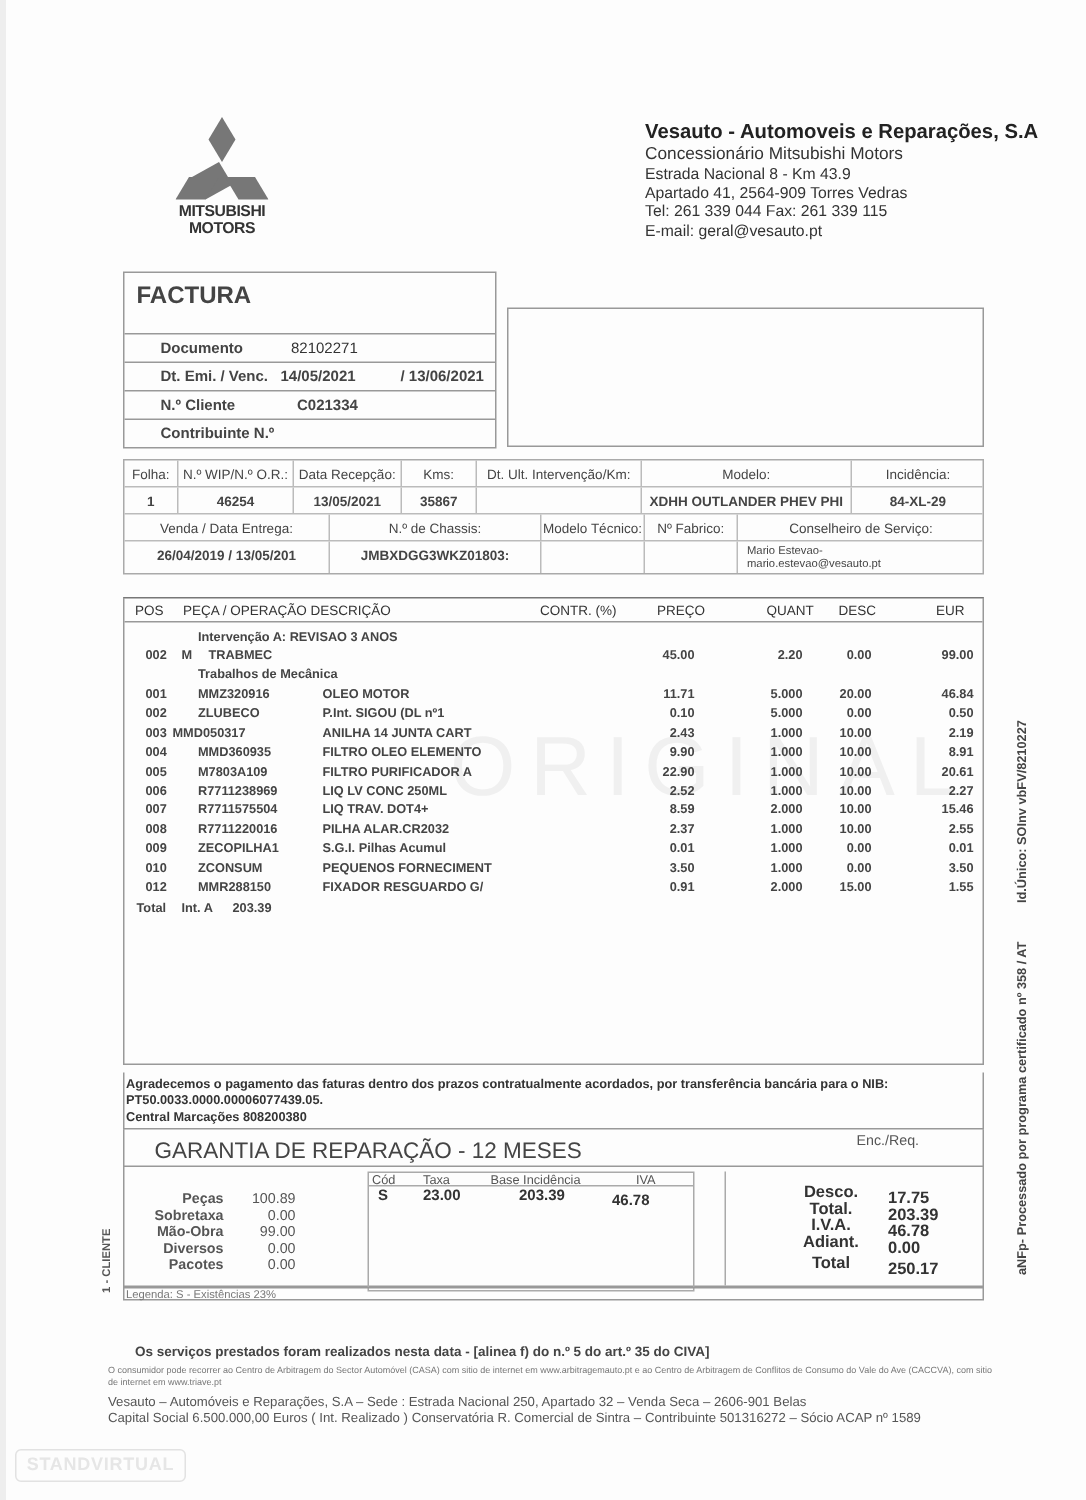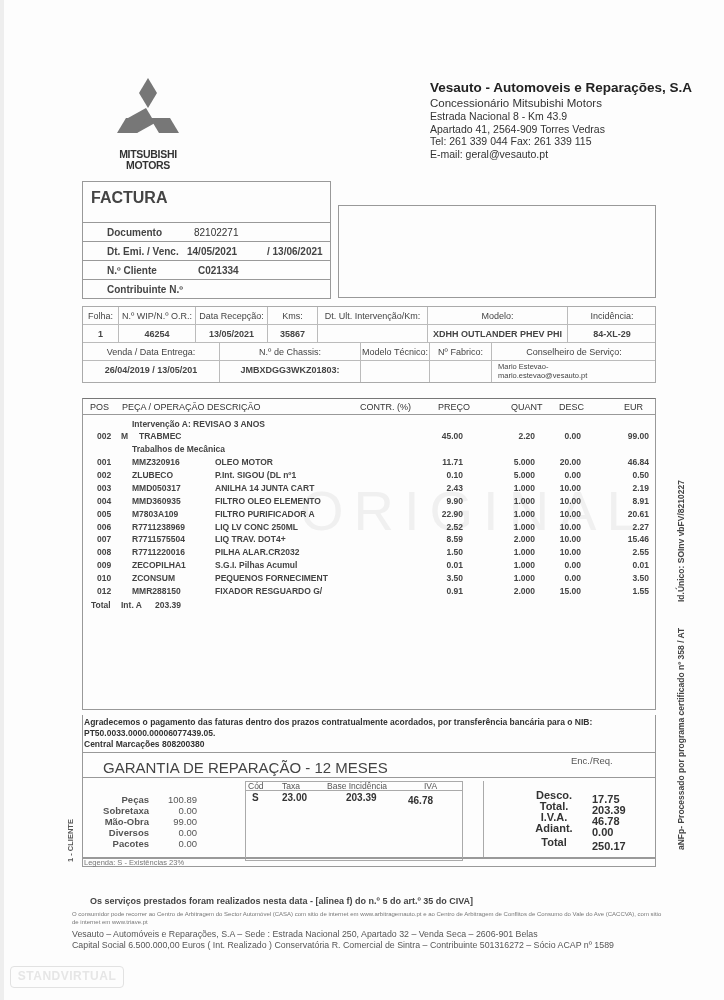--- a/index.html
+++ b/index.html
@@ -4,21 +4,21 @@
 <style>
   * { box-sizing: border-box; margin: 0; padding: 0; }
   html, body { width: 724px; height: 1000px; background: #fff; overflow: hidden; }
   body { font-family: "Liberation Sans", sans-serif; color: #222; position: relative; }
   .page { position: absolute; left: 0; top: 0; width: 724px; height: 1000px; background: #fdfdfd; }
   .abs { position: absolute; }
 
   
   .logo { left: 108px; top: 78px; width: 80px; }
   .logo svg { display: block; margin: 0 auto; }
-  .logo-text { text-align: center; font-weight: bold; font-size: 10.5px; line-height: 11px; color: #333; letter-spacing: -0.3px; margin-top: 15px; }
+  .logo-text { text-align: center; font-weight: bold; font-size: 10.5px; line-height: 11px; color: #333; letter-spacing: -0.3px; margin-top: 2px; }
 
   
   .company { left: 430px; top: 80px; font-size: 10.5px; line-height: 12.5px; color: #333; }
   .company .name { font-size: 13.5px; font-weight: bold; color: #222; line-height: 16px; }
   .company .sub { font-size: 11.5px; line-height: 14px; }
 
   
   .factura-box { left: 82px; top: 181px; width: 249px; height: 118px; border: 1px solid #999; }
   .factura-title { height: 41px; border-bottom: 1px solid #999; padding: 7px 0 0 8px; font-size: 16px; font-weight: bold; color: #444; }
   .frow { height: 19px; border-bottom: 1px solid #999; font-size: 10px; font-weight: bold; color: #444; position: relative; }
@@ -204,21 +204,21 @@
           <span style="left:14px">002</span>
           <span style="left:49px">ZLUBECO</span>
           <span style="left:132px">P.Int. SIGOU (DL nº1</span>
           <span style="left:340px;width:40px" class="r">0.10</span>
           <span style="left:414px;width:38px" class="r">5.000</span>
           <span style="left:460px;width:38px" class="r">0.00</span>
           <span style="left:526px;width:40px" class="r">0.50</span>
         </div>
         <div class="line" style="top: 83.8px;">
           <span style="left:14px">003</span>
-          <span style="left:49px">MMD050317</span>
+          <span style="left:32px">MMD050317</span>
           <span style="left:132px">ANILHA 14 JUNTA CART</span>
           <span style="left:340px;width:40px" class="r">2.43</span>
           <span style="left:414px;width:38px" class="r">1.000</span>
           <span style="left:460px;width:38px" class="r">10.00</span>
           <span style="left:526px;width:40px" class="r">2.19</span>
         </div>
         <div class="line" style="top: 96.7px;">
           <span style="left:14px">004</span>
           <span style="left:49px">MMD360935</span>
           <span style="left:132px">FILTRO OLEO ELEMENTO</span>
@@ -251,21 +251,21 @@
           <span style="left:132px">LIQ TRAV. DOT4+</span>
           <span style="left:340px;width:40px" class="r">8.59</span>
           <span style="left:414px;width:38px" class="r">2.000</span>
           <span style="left:460px;width:38px" class="r">10.00</span>
           <span style="left:526px;width:40px" class="r">15.46</span>
         </div>
         <div class="line" style="top: 148.3px;">
           <span style="left:14px">008</span>
           <span style="left:49px">R7711220016</span>
           <span style="left:132px">PILHA ALAR.CR2032</span>
-          <span style="left:340px;width:40px" class="r">1.50</span>
+          <span style="left:340px;width:40px" class="r">2.37</span>
           <span style="left:414px;width:38px" class="r">1.000</span>
           <span style="left:460px;width:38px" class="r">10.00</span>
           <span style="left:526px;width:40px" class="r">2.55</span>
         </div>
         <div class="line" style="top: 161.2px;">
           <span style="left:14px">009</span>
           <span style="left:49px">ZECOPILHA1</span>
           <span style="left:132px">S.G.I. Pilhas Acumul</span>
           <span style="left:340px;width:40px" class="r">0.01</span>
           <span style="left:414px;width:38px" class="r">1.000</span>

